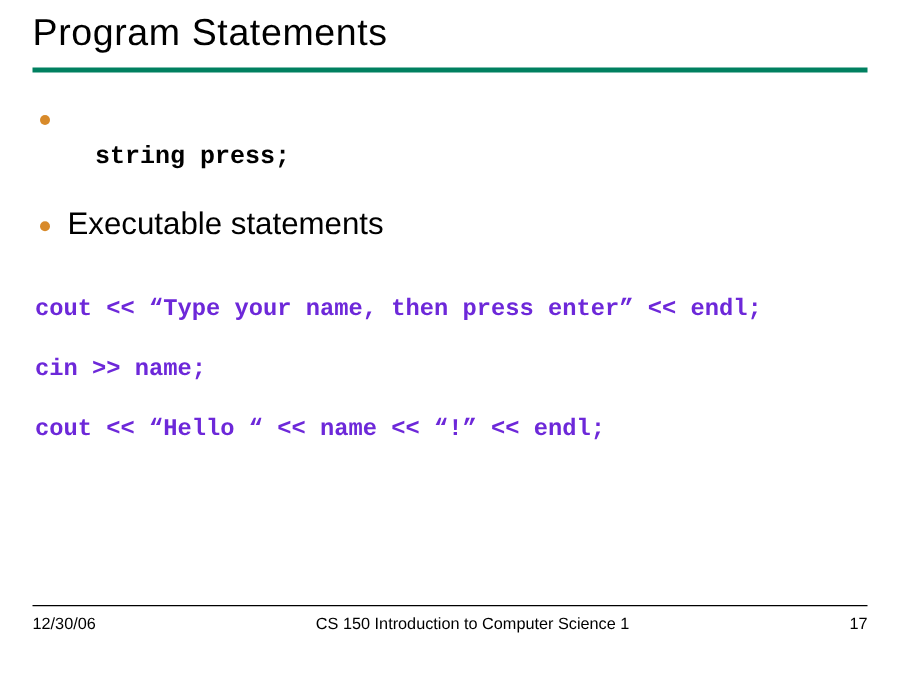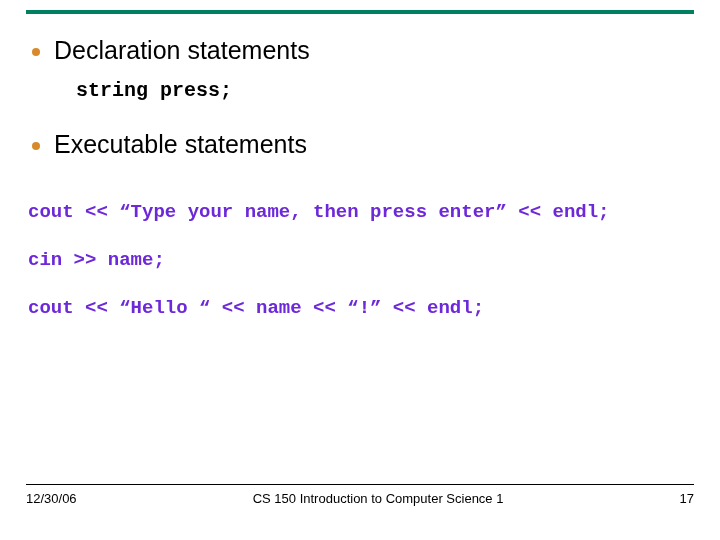--- a/index.html
+++ b/index.html
@@ -85,25 +85,25 @@
   }
   .footer-left { flex: 0 0 auto; }
   .footer-center { flex: 1 1 auto; text-align: center; }
   .footer-right { flex: 0 0 auto; }
 </style>
 </head>
 <body>
 
 <div class="slide">
 
+  <div class="title">Program Statements</div>
   <hr class="title-rule">
 
   <div class="bullet-row">
     <span class="bullet-dot"></span>
-    <span class="bullet-text">Declaration statements</span>
   </div>
 
   <div class="code-indent">string press;</div>
 
   <div class="bullet-row" style="margin-bottom:42px;">
     <span class="bullet-dot"></span>
     <span class="bullet-text">Executable statements</span>
   </div>
 
   <div class="code-block">cout &lt;&lt; “Type your name, then press enter” &lt;&lt; endl;</div>

